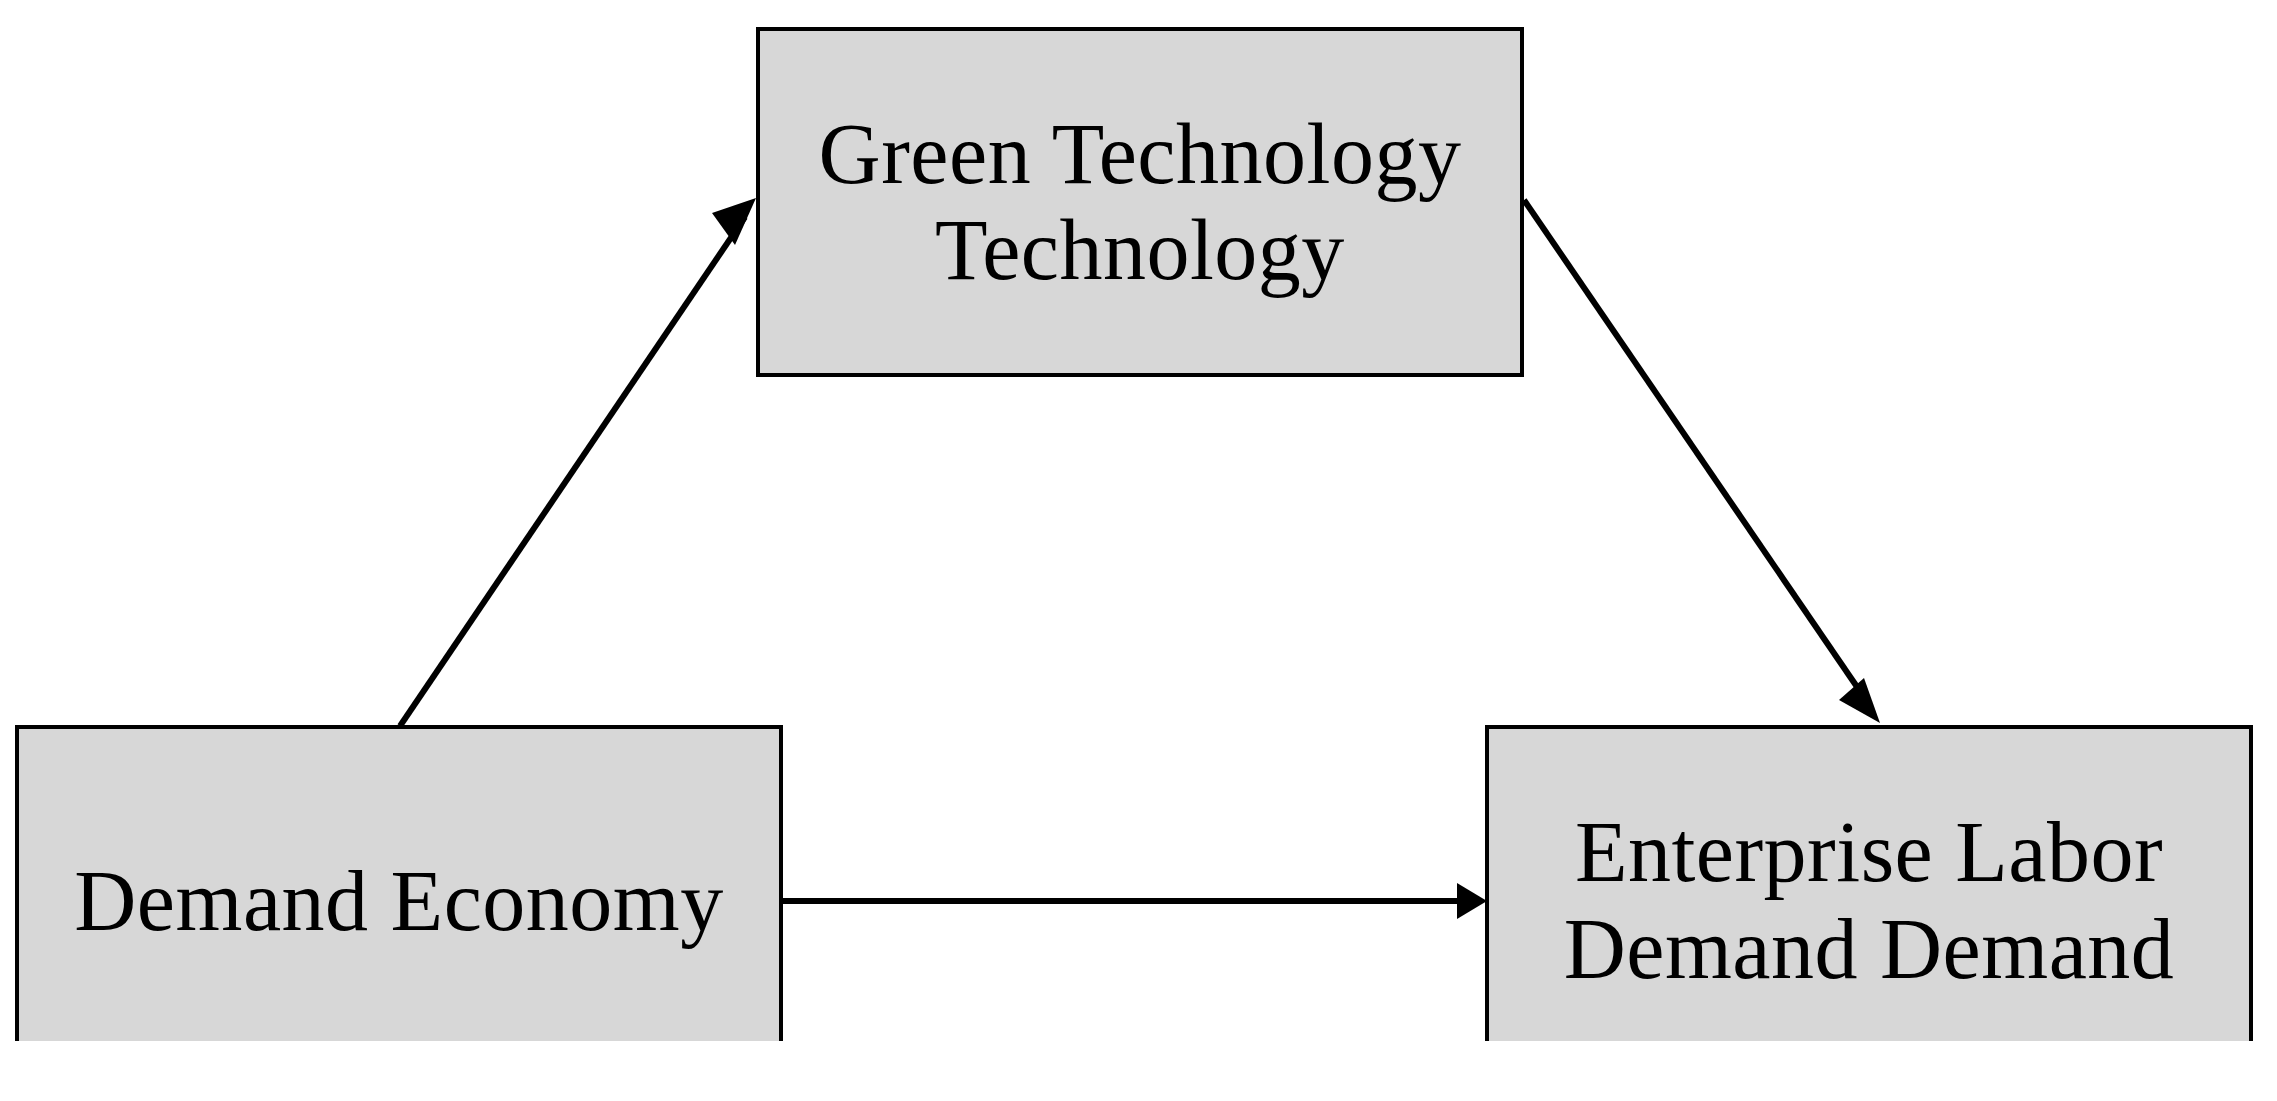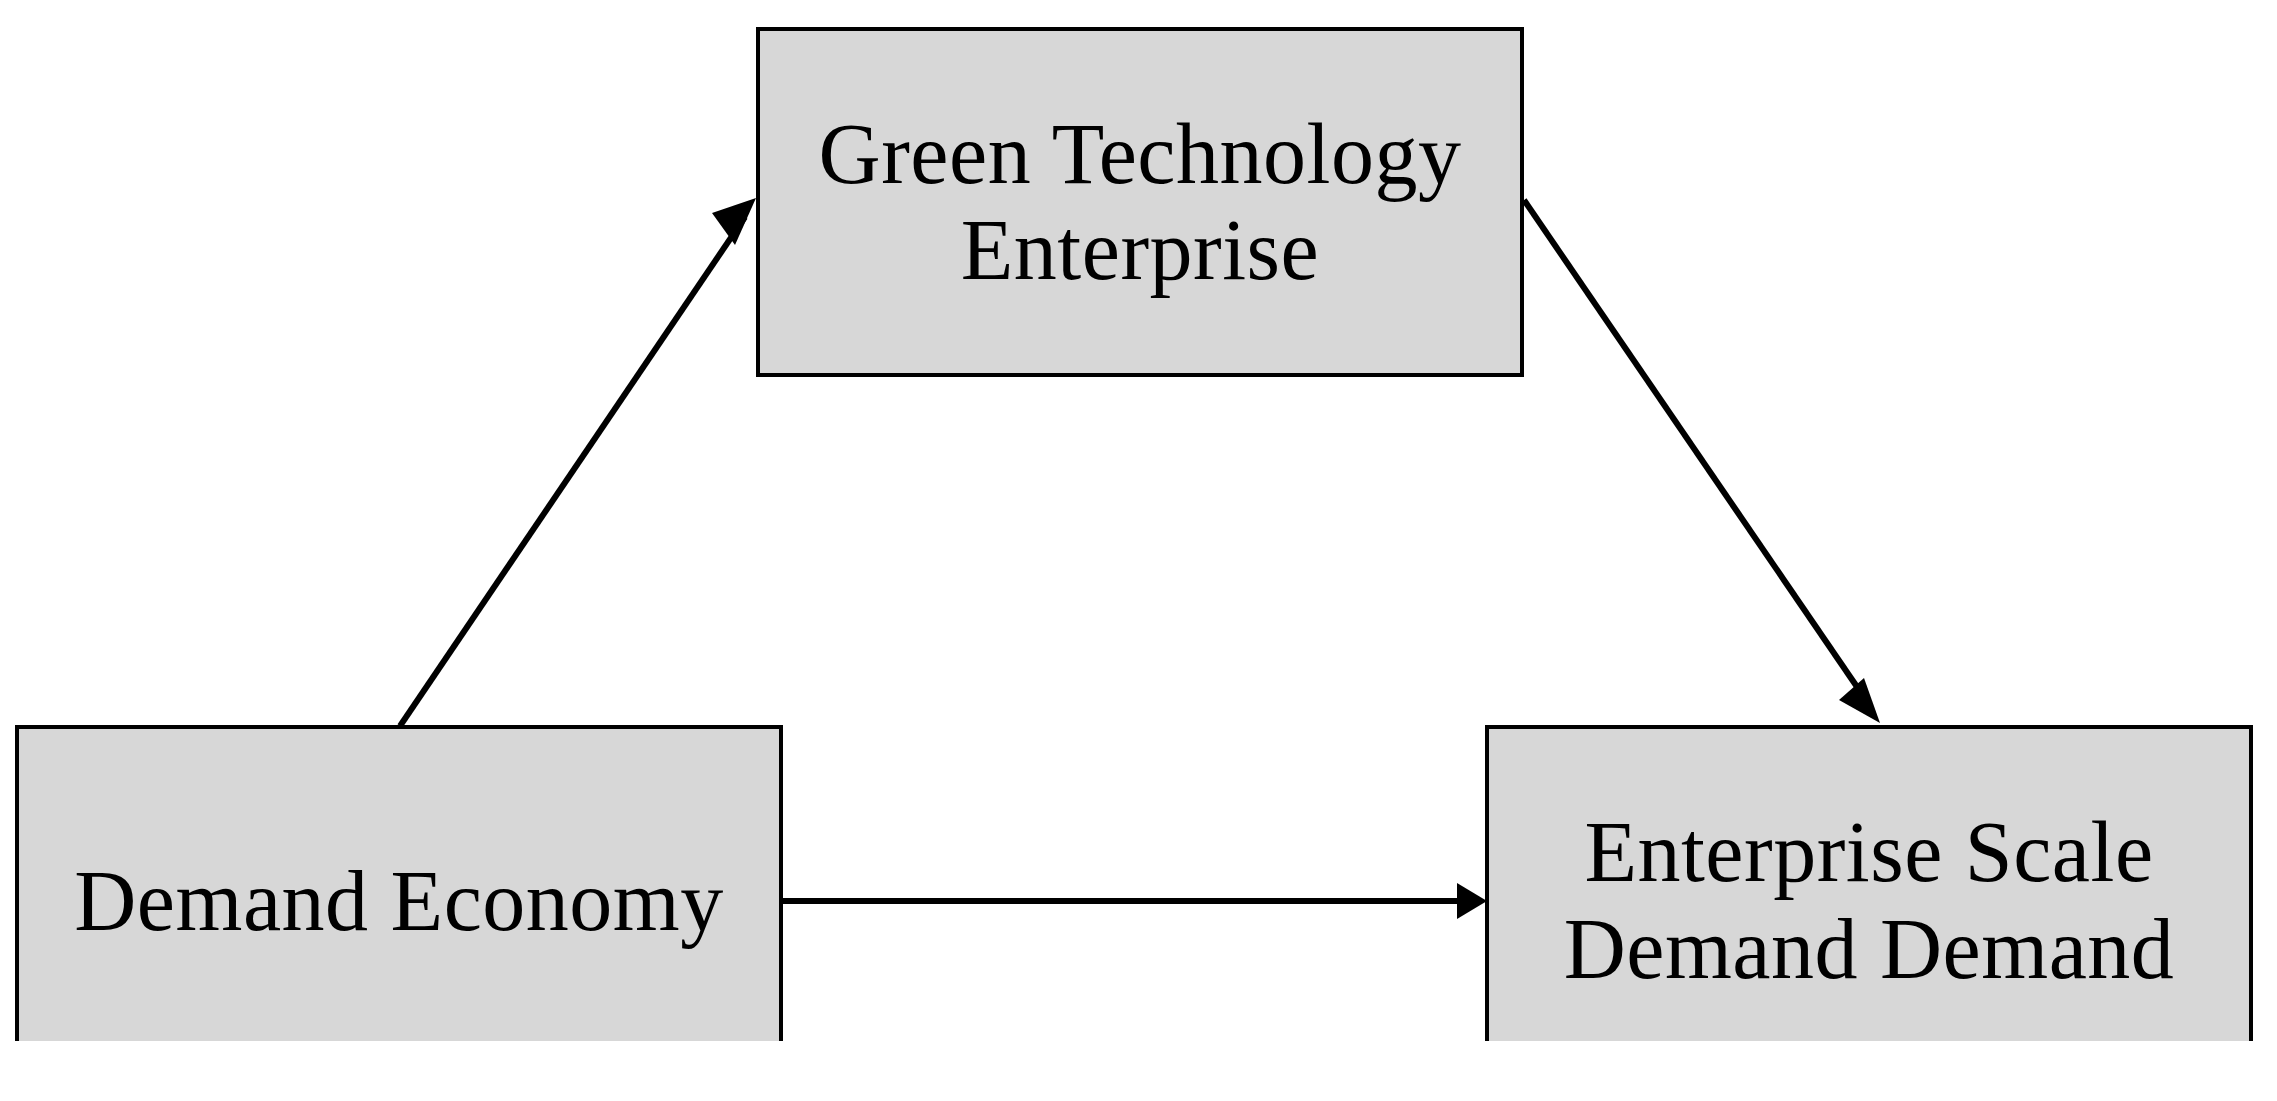--- a/index.html
+++ b/index.html
@@ -89,24 +89,24 @@
       <polygon class="edge-head" points="1880,723 1839,700 1864,678"></polygon>
     </g>
 
     <g>
       <line class="edge-line" x1="783" y1="901" x2="1465" y2="901"></line>
       <polygon class="edge-head" points="1487,901 1457,883 1457,919"></polygon>
     </g>
   </svg>
 
   <div class="node" id="node-green">
-    <span class="label"><span>Green Technology</span><br><span>Enterprise</span></span>
+    <span class="label"><span>Green Technology</span><br><span>Technology</span></span>
   </div>
 
   <div class="node" id="node-digital">
     <span class="label">Demand Economy</span>
   </div>
 
   <div class="node" id="node-enterprise">
-    <span class="label"><span>Enterprise Scale</span><br><span>Demand Demand</span></span>
+    <span class="label"><span>Enterprise Labor</span><br><span>Demand Demand</span></span>
   </div>
 
 </div>
 
 </body></html>

